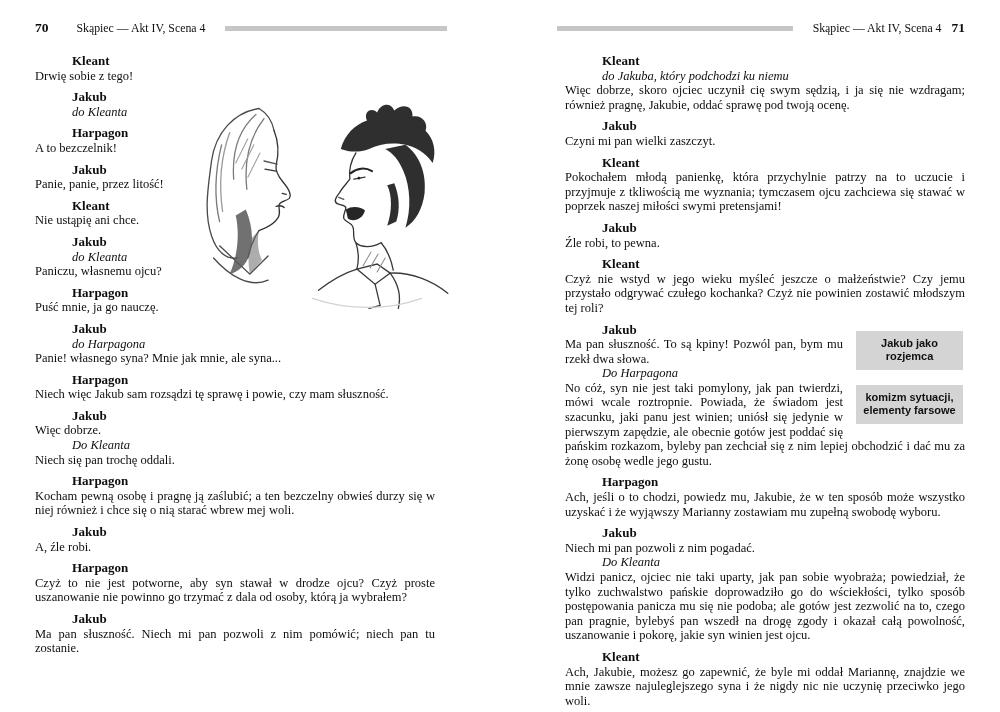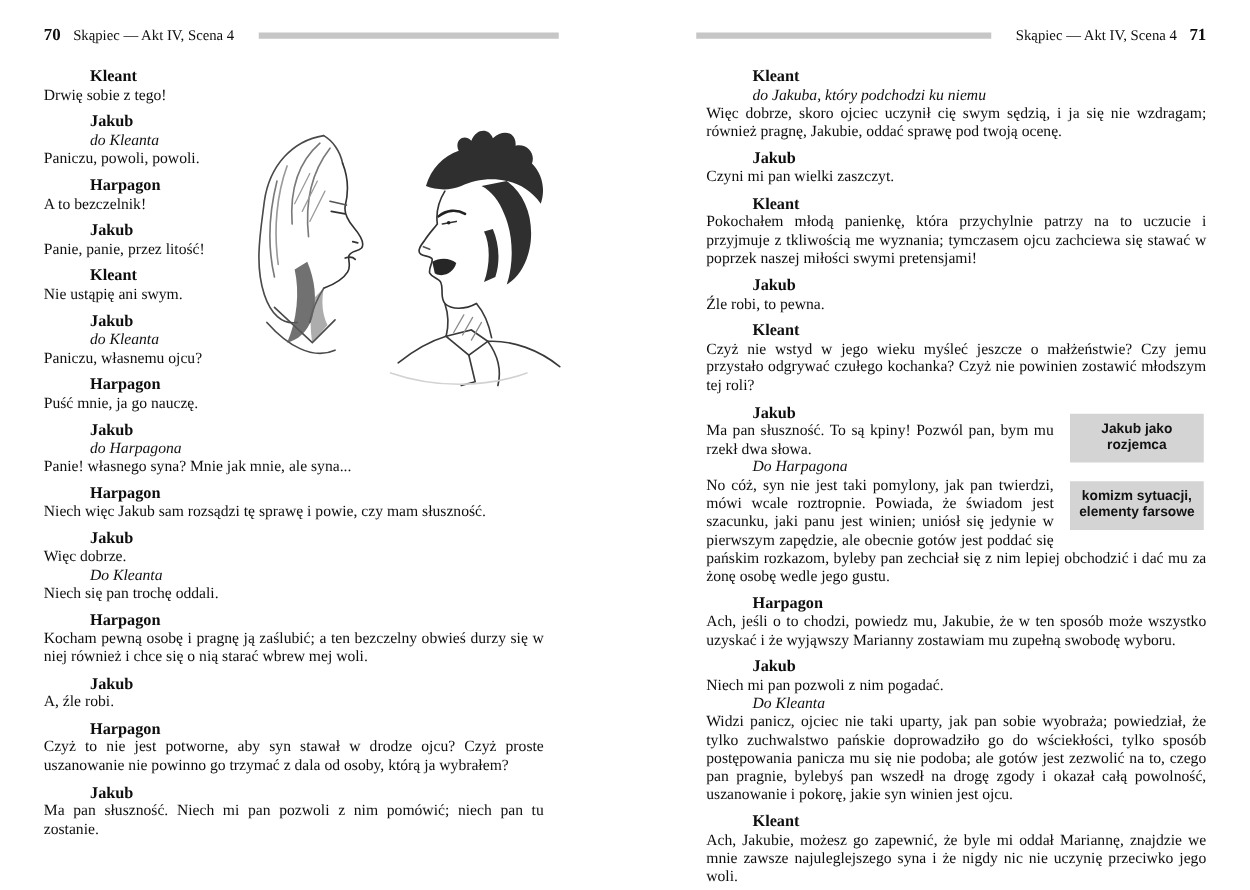--- a/index.html
+++ b/index.html
@@ -10,21 +10,21 @@
   #spread{position:relative;width:1000px;height:712px;background:#ffffff;}
   .page{position:absolute;top:0;width:400px;height:712px;}
   .page.left{left:35px;}
   .page.right{left:565px;}
 
   .pheader{position:absolute;top:20px;left:0;right:0;height:16px;
     display:flex;align-items:center;}
   .pageno{font-weight:bold;font-size:13.5px;flex:0 0 auto;}
   .htitle{font-size:11.8px;white-space:nowrap;flex:0 0 auto;}
   .hbar{flex:1 1 auto;height:5px;background:#c6c6c6;}
-  .pheader.lft .pageno{margin-right:10px;}
+  .pheader.lft .pageno{margin-right:28px;}
   .pheader.lft .hbar{margin-left:20px;margin-right:-12px;}
   .pheader.rgt .hbar{margin-right:20px;margin-left:-8px;}
   .pheader.rgt .htitle{margin-right:10px;}
 
   .content{position:absolute;top:47px;left:0;width:400px;
     font-size:12.5px;line-height:14.6px;}
   .block{margin-top:7px;}
   .speaker{font-weight:bold;font-size:13px;padding-left:37px;}
   .direction{font-style:italic;padding-left:37px;}
   .line{text-align:justify;}
@@ -53,33 +53,32 @@
     </div>
 
     <div class="content" id="left-blocks">
         <div class="block">
           <div class="speaker">Kleant</div>
           <div class="line">Drwię sobie z tego!</div>
         </div>
         <div class="block">
           <div class="speaker">Jakub</div>
           <div class="direction">do Kleanta</div>
-          <div class="line">Paniczu, powoli, powoli.</div>
         </div>
         <div class="block">
           <div class="speaker">Harpagon</div>
           <div class="line">A to bezczelnik!</div>
         </div>
         <div class="block">
           <div class="speaker">Jakub</div>
           <div class="line">Panie, panie, przez litość!</div>
         </div>
         <div class="block">
           <div class="speaker">Kleant</div>
-          <div class="line">Nie ustąpię ani swym.</div>
+          <div class="line">Nie ustąpię ani chce.</div>
         </div>
         <div class="block">
           <div class="speaker">Jakub</div>
           <div class="direction">do Kleanta</div>
           <div class="line">Paniczu, własnemu ojcu?</div>
         </div>
         <div class="block">
           <div class="speaker">Harpagon</div>
           <div class="line">Puść mnie, ja go nauczę.</div>
         </div>

